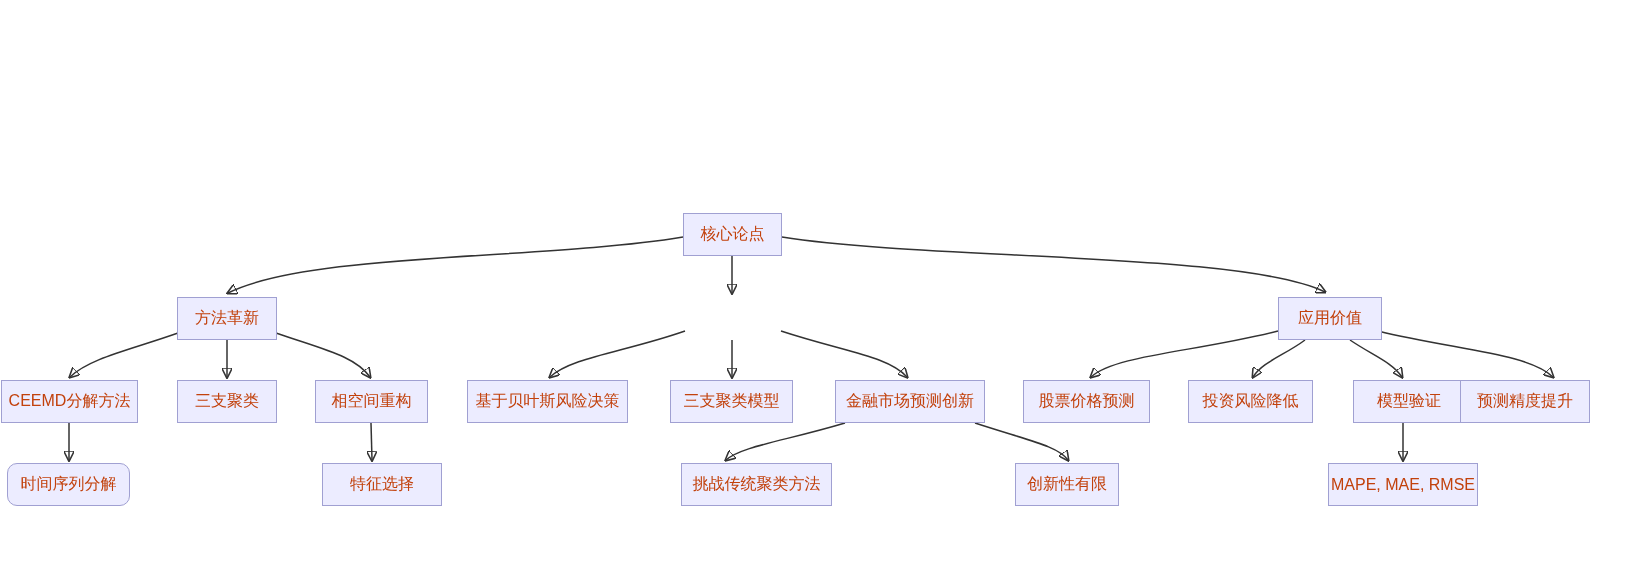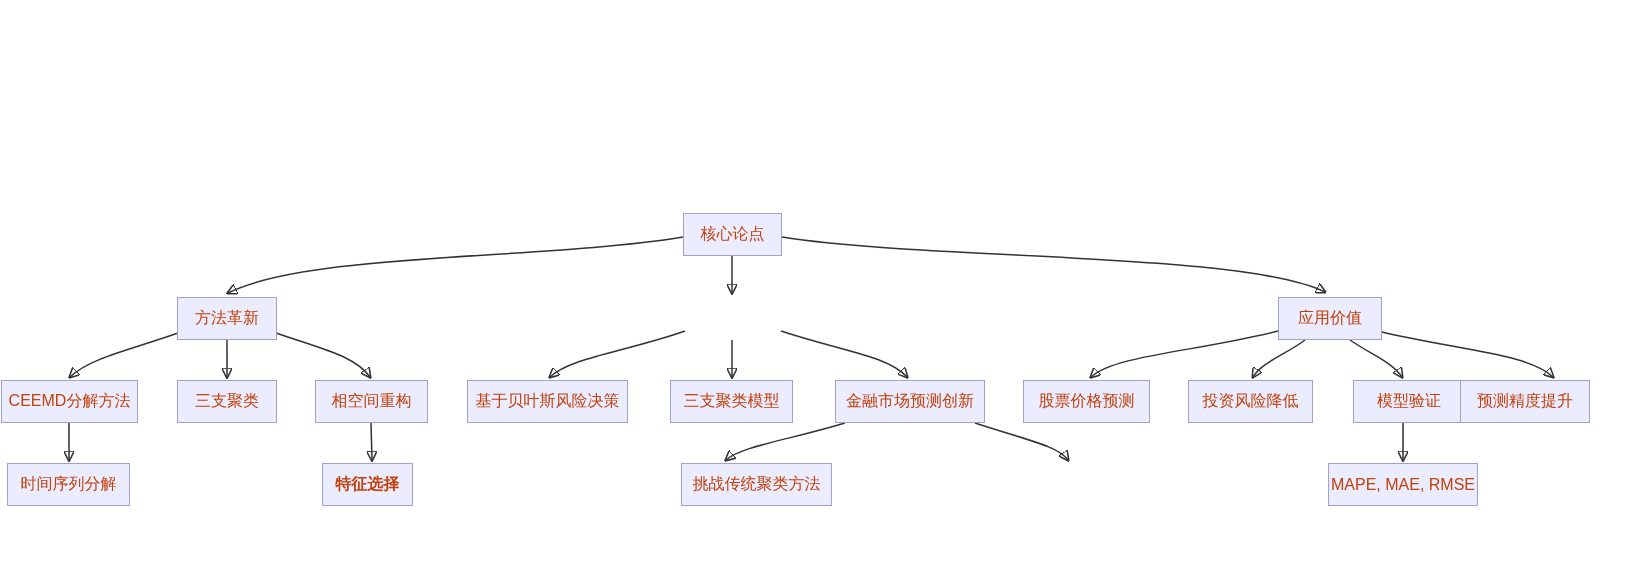--- a/index.html
+++ b/index.html
@@ -107,26 +107,29 @@
   <div class="node" style="left:1188px; top:380px; width:125px;">
     <span>投资风险降低</span>
   </div>
   <div class="node" style="left:1353px; top:380px; width:112px;">
     <span>模型验证</span>
   </div>
   <div class="node" style="left:1460px; top:380px; width:130px;">
     <span>预测精度提升</span>
   </div>
 
-  <div class="node" style="left:7px; top:463px; width:123px;">
+  <div class="node" style="left:7px; top:463px; width:123px;border-radius:10px;">
     <span>时间序列分解</span>
   </div>
-  <div class="node" style="left:322px; top:463px; width:91px;font-weight:bold;">
+  <div class="node" style="left:322px; top:463px; width:120px;">
     <span>特征选择</span>
   </div>
   <div class="node" style="left:648px; top:463px; width:151px;margin-left:33px;">
     <span>挑战传统聚类方法</span>
+  </div>
+  <div class="node" style="left:1015px; top:463px; width:104px;">
+    <span>创新性有限</span>
   </div>
   <div class="node" style="left:1328px; top:463px; width:150px;">
     <span>MAPE, MAE, RMSE</span>
   </div>
 
 </div>
 
 </body></html>

